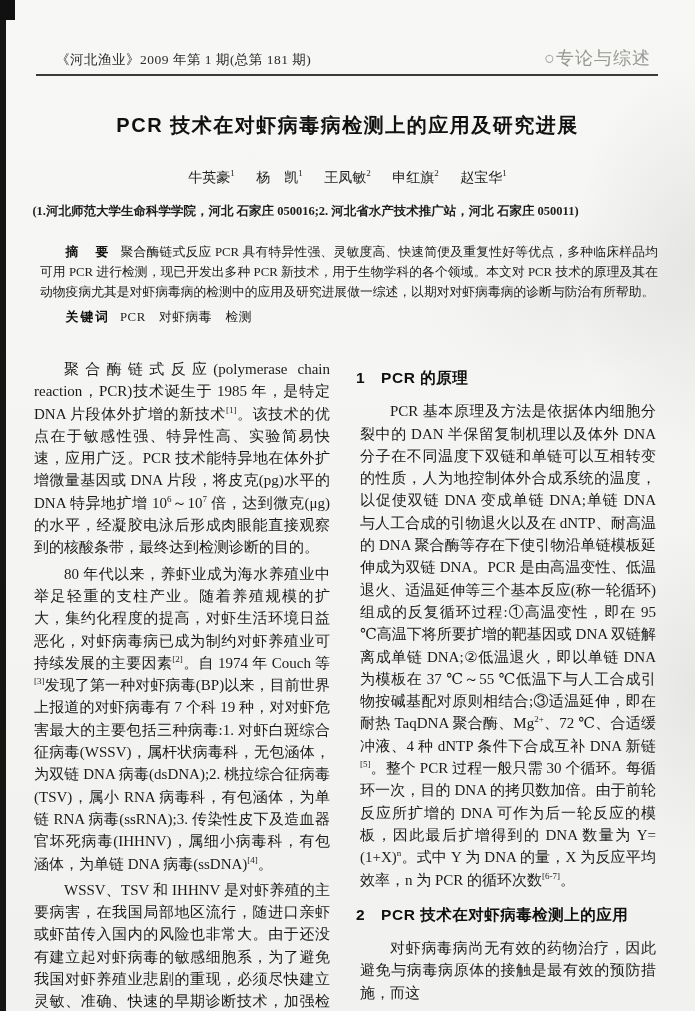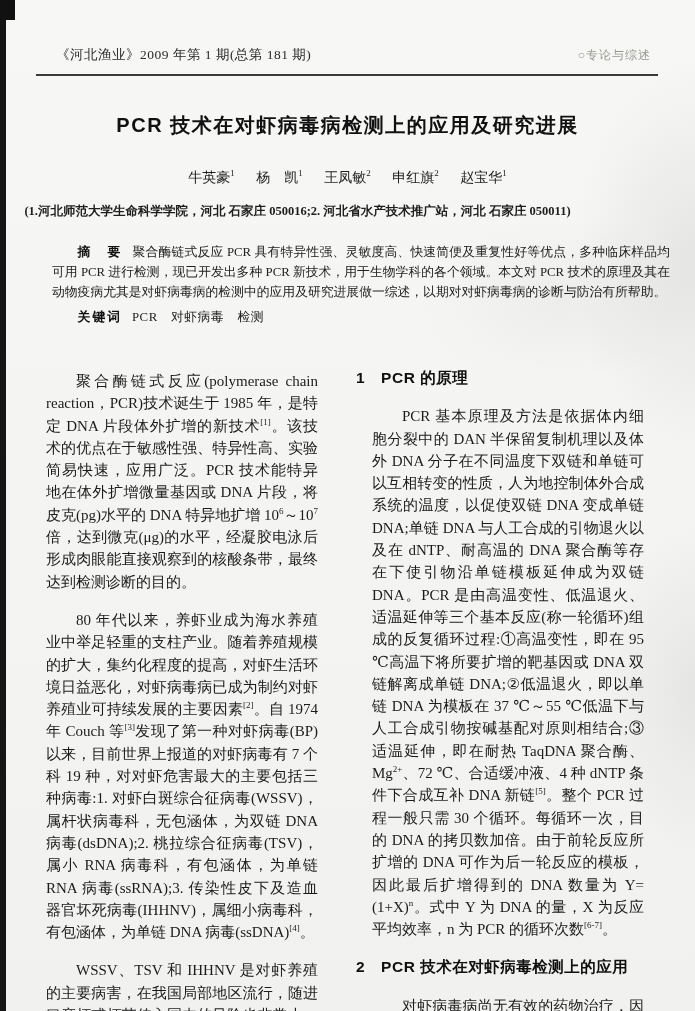--- a/index.html
+++ b/index.html
@@ -17,60 +17,60 @@
     font-family:"Liberation Serif","DejaVu Serif",serif;
   }
   .scan-edge{position:absolute;left:0;top:0;width:6px;height:1011px;background:#151515;}
   .scan-notch{position:absolute;left:0;top:0;width:15px;height:20px;background:#111;}
 
   .journal-header{
     position:absolute;top:46px;left:56px;right:44px;
     display:flex;justify-content:space-between;align-items:baseline;
   }
   .journal-issue{font-size:13.5px;color:#2a2a2a;letter-spacing:.5px;}
-  .section-label{font-size:12px;color:#969692;font-family:"Liberation Sans","DejaVu Sans",sans-serif;letter-spacing:1px;}
+  .section-label{font-size:18px;color:#969692;font-family:"Liberation Sans","DejaVu Sans",sans-serif;letter-spacing:1px;}
   .header-rule{position:absolute;top:74px;left:36px;width:622px;height:2px;background:#3a3a3a;}
 
   .article-title{
     position:absolute;top:112px;left:20px;width:655px;
     margin:0;text-align:center;
     font-family:"Liberation Sans","DejaVu Sans",sans-serif;
     font-size:20px;font-weight:700;color:#111;
     letter-spacing:1.5px;
   }
   .authors{
     position:absolute;top:169px;left:0;width:695px;
     text-align:center;font-size:14px;color:#222;
   }
   .author{margin:16px 9px;}
   .authors sup{font-size:9px;vertical-align:super;line-height:0;}
   .affiliation{
-    position:absolute;top:203px;left:0;width:595px;
+    position:absolute;top:203px;left:8px;width:595px;
     text-align:center;font-size:12.5px;font-weight:700;color:#1e1e1e;
   }
 
   .abstract{
-    position:absolute;top:242px;left:52px;width:618px;
+    position:absolute;top:242px;left:40px;width:618px;
     font-size:12.8px;line-height:19.8px;text-align:justify;color:#222;
   }
   .abstract p{margin:0;}
   .abstract .abs-body{text-indent:2em;}
   .lbl{
     font-family:"Liberation Sans","DejaVu Sans",sans-serif;
     font-weight:700;letter-spacing:2px;margin-right:10px;color:#111;
   }
   .kw-line{margin-top:5px !important;text-indent:2em;}
   .kw-text{letter-spacing:.5px;}
 
   .columns{
     position:absolute;top:354px;left:30px;width:630px;
     display:flex;gap:22px;
   }
   .col{width:304px;font-size:15px;line-height:22.3px;text-align:justify;color:#1b1b1b;}
-  .col p{margin:16px;text-indent:2em;}
+  .col p{margin:4px;text-indent:2em;}
   .col p.cont{text-indent:0;}
   .col sup{font-size:9px;vertical-align:super;line-height:0;}
   .col h2{
     font-family:"Liberation Sans","DejaVu Sans",sans-serif;
     font-size:15.5px;font-weight:700;color:#101010;
     margin:13px 0 11px 0;text-indent:0;letter-spacing:.5px;
   }
 </style>
 </head>
 <body>

